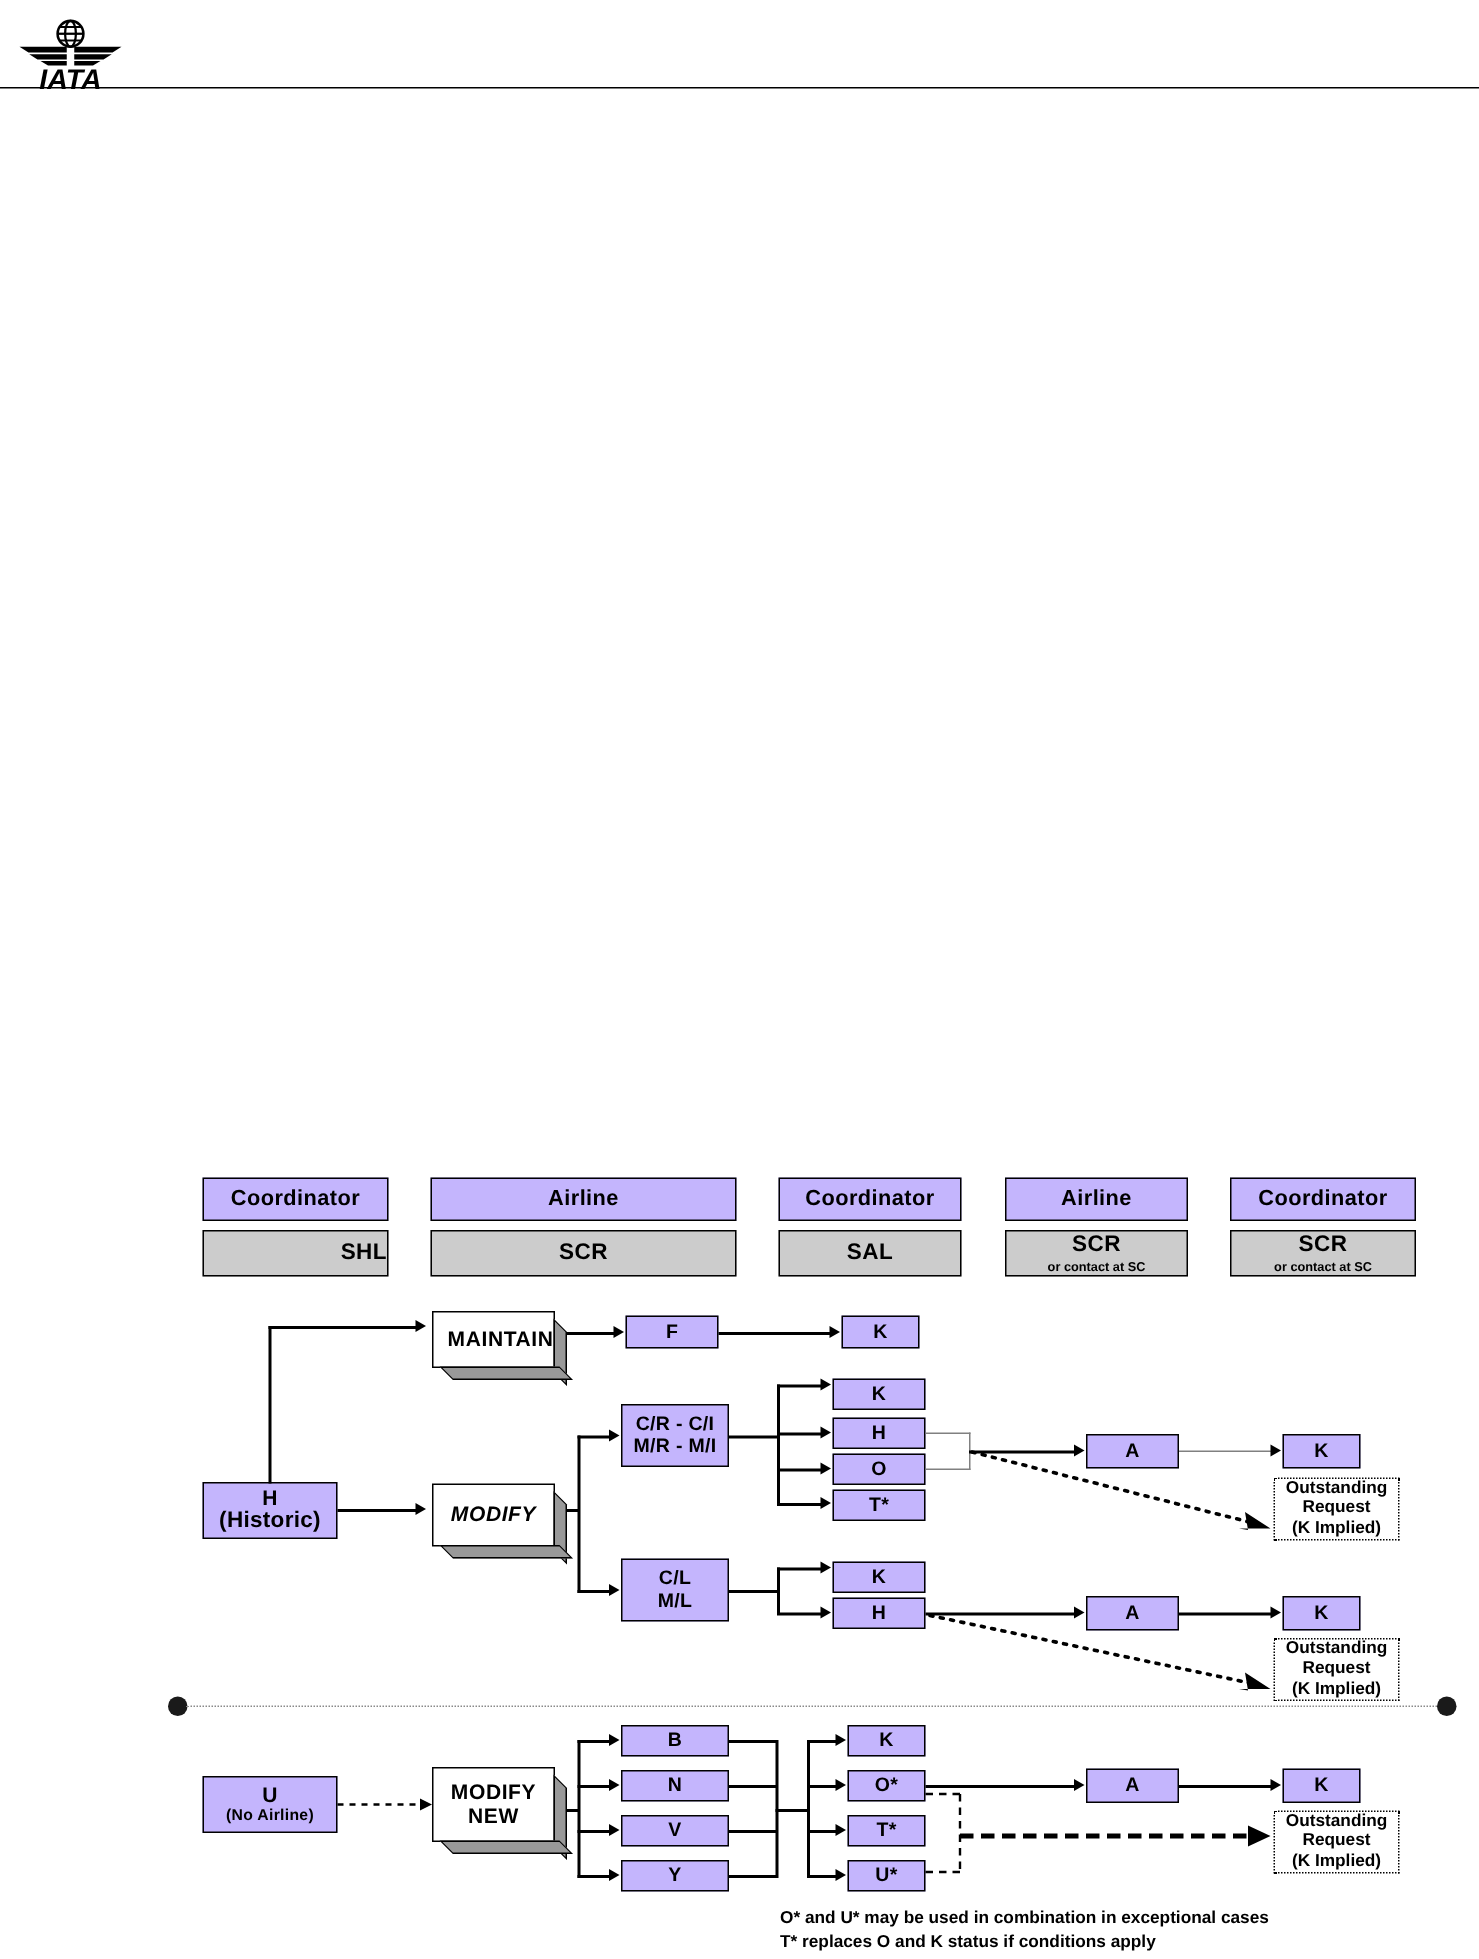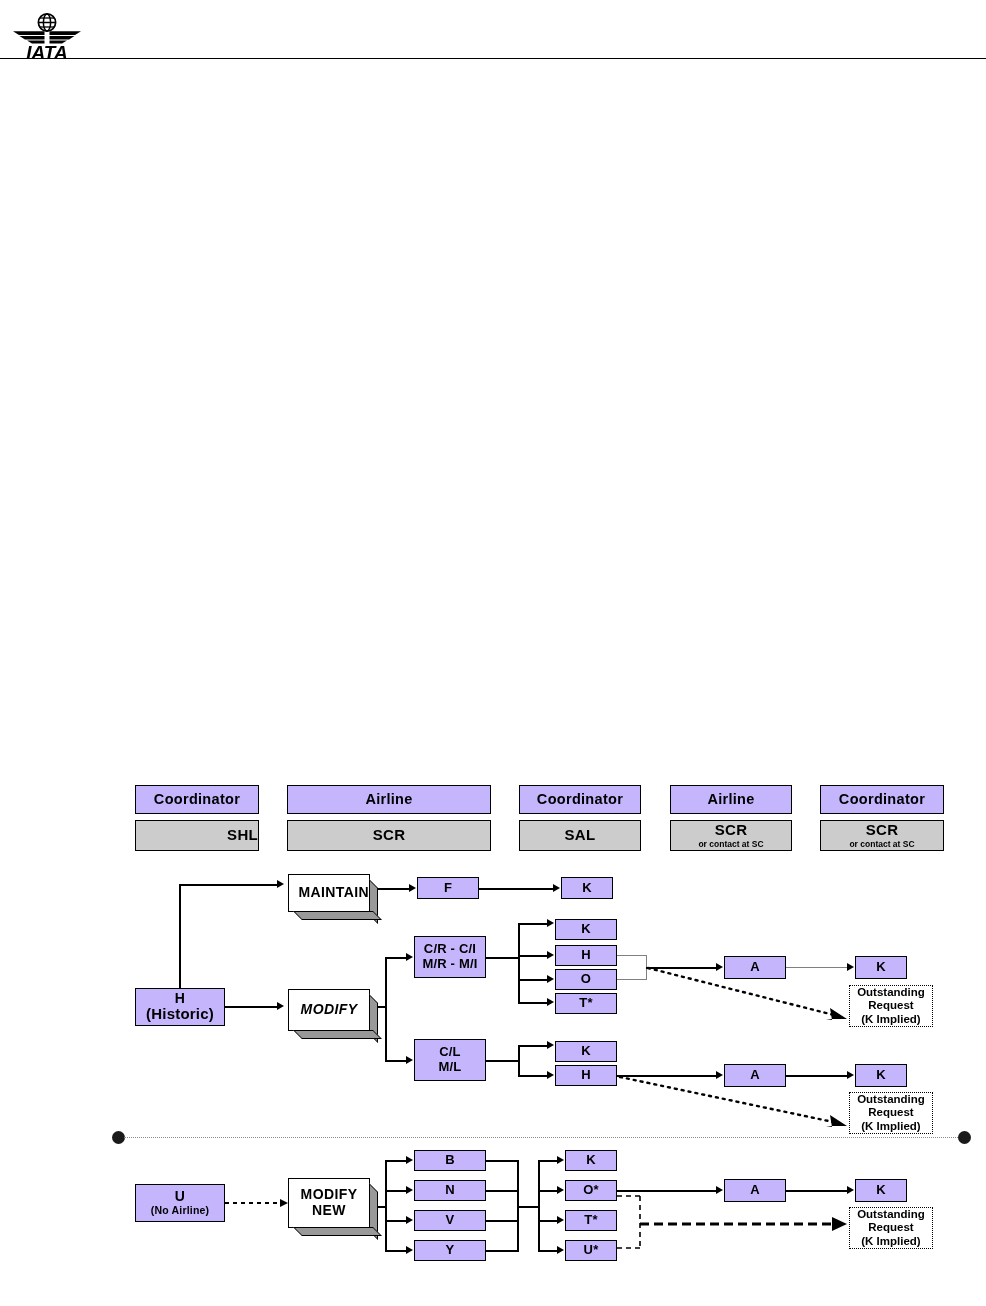--- a/index.html
+++ b/index.html
@@ -322,15 +322,17 @@
       <polygon points="847,1126 830,1115 832,1127 826,1126" fill="#000"></polygon>
 
       <line x1="617" y1="1196" x2="640" y2="1196" stroke="#000" stroke-width="1.6" stroke-dasharray="5,4"></line>
       <line x1="640" y1="1196" x2="640" y2="1248" stroke="#000" stroke-width="1.6" stroke-dasharray="5,4"></line>
       <line x1="617" y1="1248" x2="640" y2="1248" stroke="#000" stroke-width="1.6" stroke-dasharray="5,4"></line>
 
       <line x1="640" y1="1224" x2="836" y2="1224" stroke="#000" stroke-width="3.2" stroke-dasharray="9,5"></line>
       <polygon points="847,1224 832,1217 832,1231" fill="#000"></polygon>
     </svg>
 
+    <div class="footnote" style="left:520px;top:1272px;width:420px;">O* and U* may be used in combination in exceptional cases
+T* replaces O and K status if conditions apply</div>
 
   </div>
 </div>
 
 </body></html>

